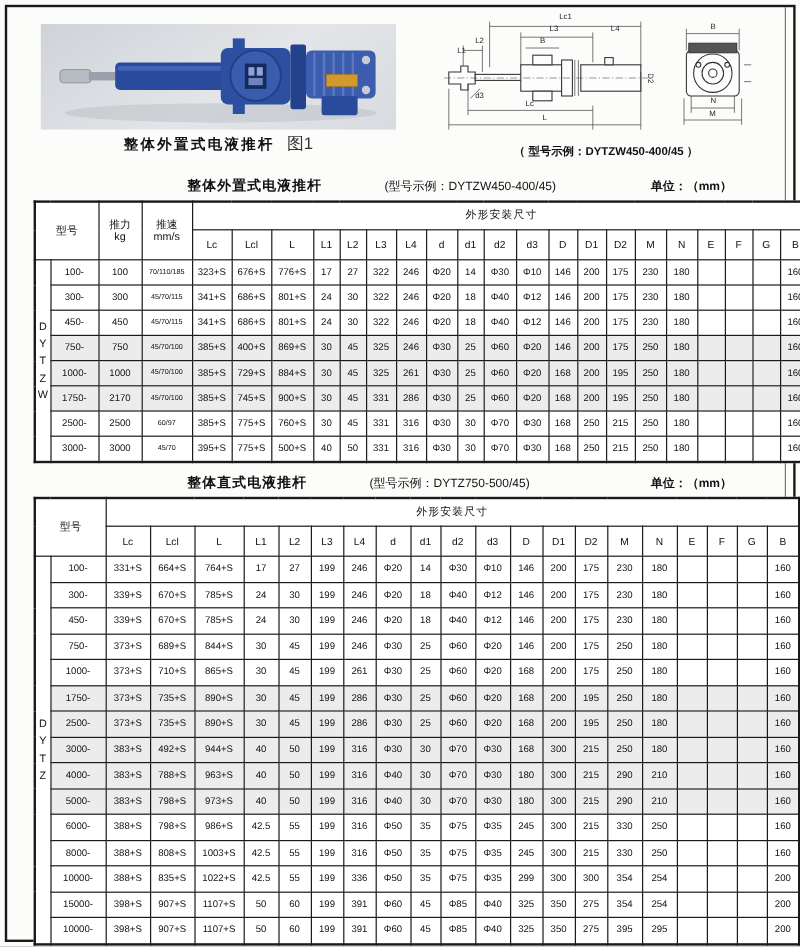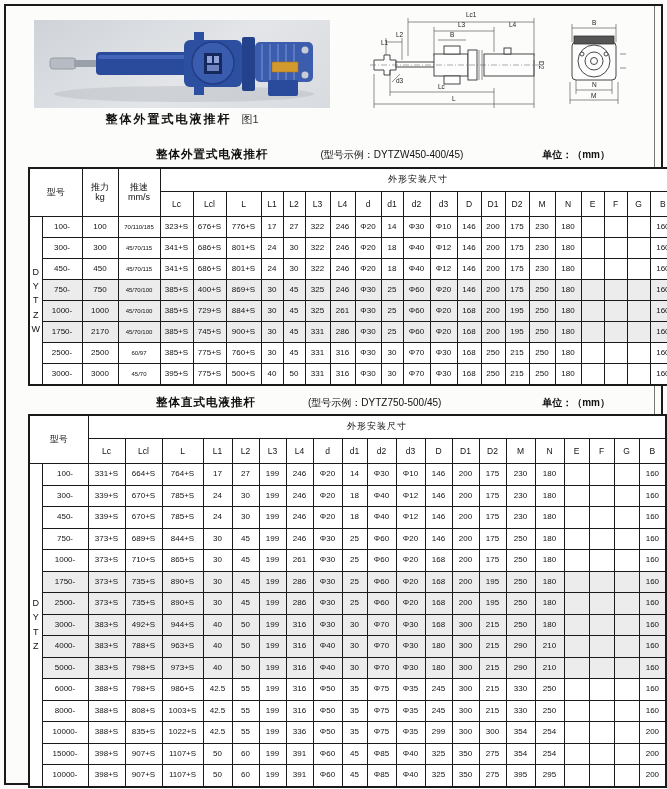--- a/index.html
+++ b/index.html
@@ -6,21 +6,21 @@
   .page{position:relative;width:667px;height:789px;background:#fcfcfb;margin:0 auto;
         font-family:"Liberation Sans","DejaVu Sans",sans-serif;color:#111;overflow:hidden;}
   .frame{position:absolute;inset:4px;border:2px solid #1a1a1a;pointer-events:none;}
   .inner-line{position:absolute;top:6px;bottom:6px;right:12px;width:1px;background:#777;}
 
   
   .photo-panel{position:absolute;left:34px;top:20px;width:296px;height:88px;
                background:linear-gradient(145deg,#cfd3d8 0%,#e3e5e8 55%,#d8dbdf 100%);}
   .photo-caption{position:absolute;left:34px;top:111px;width:296px;text-align:center;
                  font-weight:bold;font-size:12px;letter-spacing:2px;}
-  .fig-label{font-size:11px;font-weight:normal;letter-spacing:0;margin-left:10px;color:#333;}
+  .fig-label{font-size:14px;font-weight:normal;letter-spacing:0;margin-left:10px;color:#333;}
   .drawing-panel{position:absolute;left:366px;top:12px;width:278px;height:104px;}
   .drawing-caption{position:absolute;left:366px;top:120px;width:278px;text-align:center;
                    font-weight:bold;font-size:9.5px;}
   .dim-label{position:absolute;font-size:6.5px;color:#222;line-height:1;white-space:nowrap;}
 
   
   .tbl-title{position:absolute;left:28px;width:612px;display:flex;align-items:baseline;font-size:10px;}
   .tbl-title .t-name{font-weight:bold;font-size:11.5px;letter-spacing:1px;margin-left:128px;}
   .tbl-title .t-example{margin-left:52px;font-size:10px;}
   .tbl-title .t-unit{margin-left:auto;margin-right:30px;font-weight:bold;font-size:10px;}
@@ -143,20 +143,21 @@
     <span class="dim-label" style="left:30px;top:20px;">L2</span>
     <span class="dim-label" style="left:15px;top:28px;">L1</span>
     <span class="dim-label" style="left:30px;top:66px;">d3</span>
     <span class="dim-label" style="left:72px;top:72px;">Lc</span>
     <span class="dim-label" style="left:86px;top:84px;">L</span>
     <span class="dim-label" style="left:171px;top:50px;transform:rotate(90deg);">D2</span>
     <span class="dim-label" style="left:226px;top:8px;">B</span>
     <span class="dim-label" style="left:226px;top:70px;">N</span>
     <span class="dim-label" style="left:225px;top:81px;">M</span>
   </div>
+  <div class="drawing-caption">（ 型号示例：DYTZW450-400/45 ）</div>
 
   <div class="tbl-title" style="top:147px;">
     <span class="t-name">整体外置式电液推杆</span>
     <span class="t-example">(型号示例：DYTZW450-400/45)</span>
     <span class="t-unit">单位：（mm）</span>
   </div>
 
   <table id="table1" style="top:167px;">
     <colgroup>
       <col style="width:13px">

